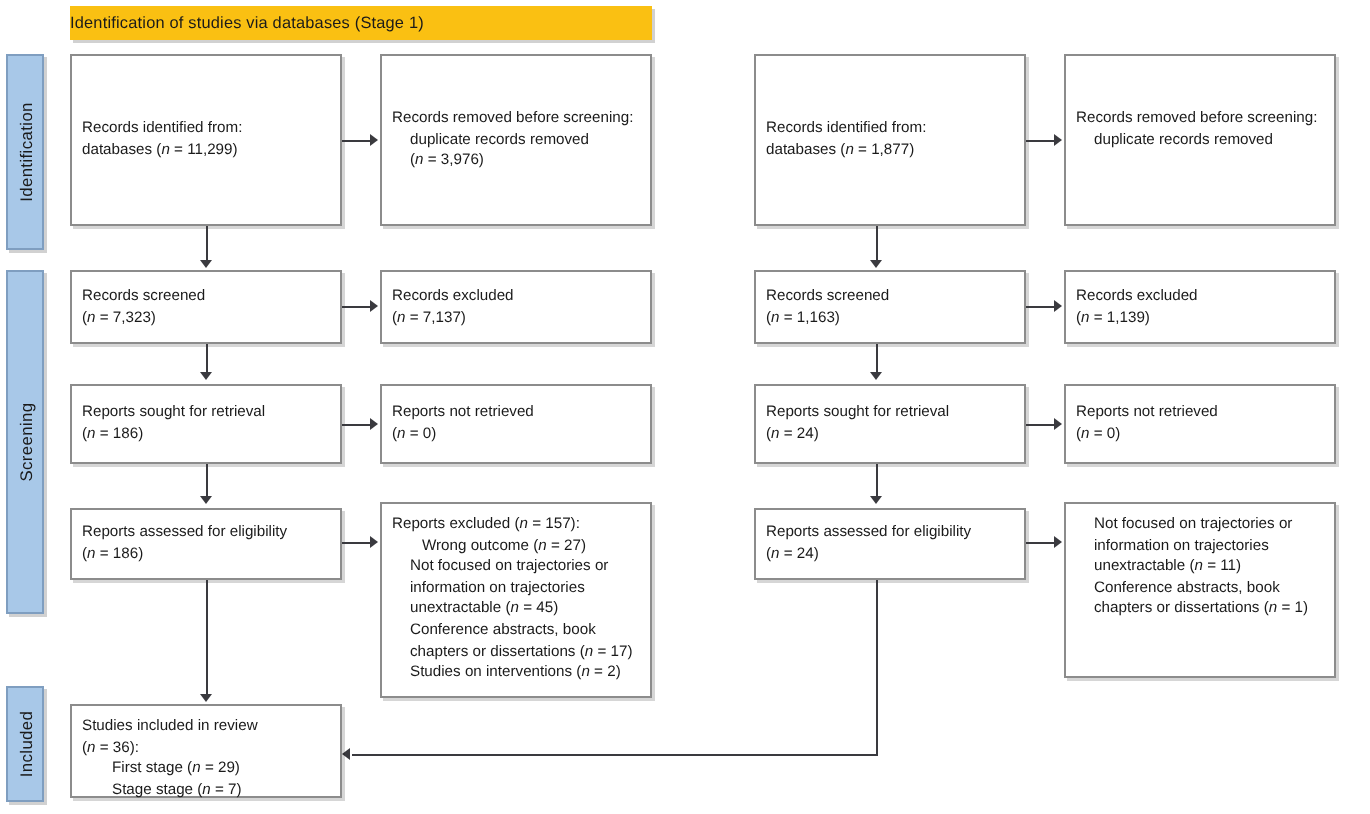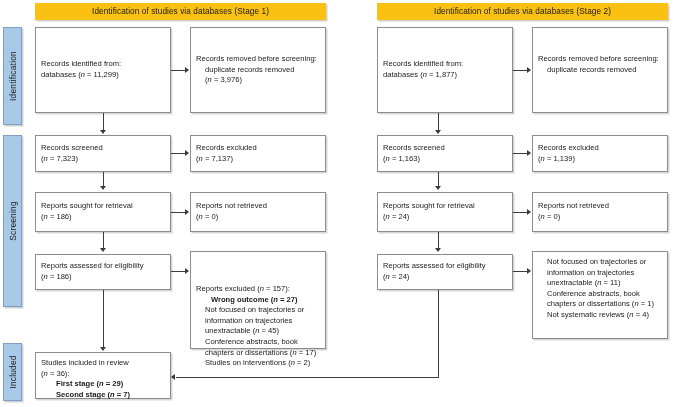--- a/index.html
+++ b/index.html
@@ -15,21 +15,20 @@
     overflow:hidden;
   }
   
   .banner{
     position:absolute;
     background:#FAC012;
     color:#1a1a1a;
     font-size:8.2px;
     display:flex;
     align-items:center;
-    justify-content:center;
     letter-spacing:.1px;
     box-shadow:1.5px 1.5px 0 rgba(0,0,0,.18);
   }
   
   .phase{
     position:absolute;
     background:#A8C8E8;
     border:1px solid #7f9ec0;
     box-shadow:1.5px 1.5px 0 rgba(0,0,0,.18);
   }
@@ -55,21 +54,21 @@
     padding:3px 5px;
   }
   .box.top{align-items:flex-start;padding-top:5px;}
   .box .txt{
     font-size:7.6px;
     line-height:10.6px;
     color:#1a1a1a;
   }
   .box .txt p{margin:0;}
   .ind{padding-left:9px;}
-  .ind2{padding-left:15px;font-weight:bold;}
+  .ind2{padding-left:15px;}
   i{font-style:italic;}
   
   .ln{
     position:absolute;
     background:#3a3a3f;
   }
   .hl{height:1px;}
   .vl{width:1px;}
   .arrow{
     position:absolute;
@@ -81,23 +80,20 @@
   .ar-d{border-width:4.5px 3px 0 3px;border-color:#3a3a3f transparent transparent transparent;}
 </style>
 </head>
 <body>
 
 <div id="page">
 
   <div class="banner" style="left:35px;top:3px;width:291px;height:17px;">
     <span>Identification of studies via databases (Stage 1)</span>
   </div>
-  <div class="banner" style="left:377px;top:3px;width:291px;height:17px;">
-    <span>Identification of studies via databases (Stage 2)</span>
-  </div>
 
   <div class="phase" style="left:3px;top:27px;width:17px;height:96px;">
     <span>Identification</span>
   </div>
   <div class="phase" style="left:3px;top:135px;width:17px;height:170px;">
     <span>Screening</span>
   </div>
   <div class="phase" style="left:3px;top:343px;width:17px;height:56px;">
     <span>Included</span>
   </div>
@@ -157,21 +153,21 @@
   <div class="arrow ar-d" style="left:100px;top:248px;"></div>
 
   <div class="box" style="left:35px;top:254px;width:136px;height:36px;">
     <div class="txt">
       <p>Reports assessed for eligibility</p>
       <p><span>(</span><i>n</i><span> = 186)</span></p>
     </div>
   </div>
 
   <div class="box top" style="left:190px;top:251px;width:136px;height:98px;">
-    <div class="txt" style="width:100%;margin-top:27px;">
+    <div class="txt" style="width:100%;">
       <p><span>Reports excluded (</span><i>n</i><span> = 157):</span></p>
       <p class="ind2"><span>Wrong outcome (</span><i>n</i><span> = 27)</span></p>
       <p class="ind"><span>Not focused on trajectories or information on trajectories unextractable (</span><i>n</i><span> = 45)</span></p>
       <p class="ind"><span>Conference abstracts, book chapters or dissertations (</span><i>n</i><span> = 17)</span></p>
       <p class="ind"><span>Studies on interventions (</span><i>n</i><span> = 2)</span></p>
     </div>
   </div>
   <div class="ln hl" style="left:171px;top:271px;width:14px;"></div>
   <div class="arrow ar-r" style="left:185px;top:268px;"></div>
   <div class="ln vl" style="left:103px;top:290px;height:58px;"></div>
@@ -232,32 +228,31 @@
     <div class="txt">
       <p>Reports assessed for eligibility</p>
       <p><span>(</span><i>n</i><span> = 24)</span></p>
     </div>
   </div>
 
   <div class="box top" style="left:532px;top:251px;width:136px;height:88px;">
     <div class="txt" style="width:100%;">
       <p class="ind"><span>Not focused on trajectories or information on trajectories unextractable (</span><i>n</i><span> = 11)</span></p>
       <p class="ind"><span>Conference abstracts, book chapters or dissertations (</span><i>n</i><span> = 1)</span></p>
-      <p class="ind"><span>Not systematic reviews (</span><i>n</i><span> = 4)</span></p>
     </div>
   </div>
   <div class="ln hl" style="left:513px;top:271px;width:14px;"></div>
   <div class="arrow ar-r" style="left:527px;top:268px;"></div>
 
   <div class="ln vl" style="left:438px;top:290px;height:88px;"></div>
   <div class="ln hl" style="left:176px;top:377px;width:263px;"></div>
   <div class="arrow ar-l" style="left:171px;top:374px;"></div>
 
   <div class="box top" style="left:35px;top:352px;width:136px;height:47px;">
     <div class="txt">
       <p>Studies included in review</p>
       <p><span>(</span><i>n</i><span> = 36):</span></p>
       <p class="ind2"><span>First stage (</span><i>n</i><span> = 29)</span></p>
-      <p class="ind2"><span>Second stage (</span><i>n</i><span> = 7)</span></p>
+      <p class="ind2"><span>Stage stage (</span><i>n</i><span> = 7)</span></p>
     </div>
   </div>
 
 </div>
 
 </body></html>

